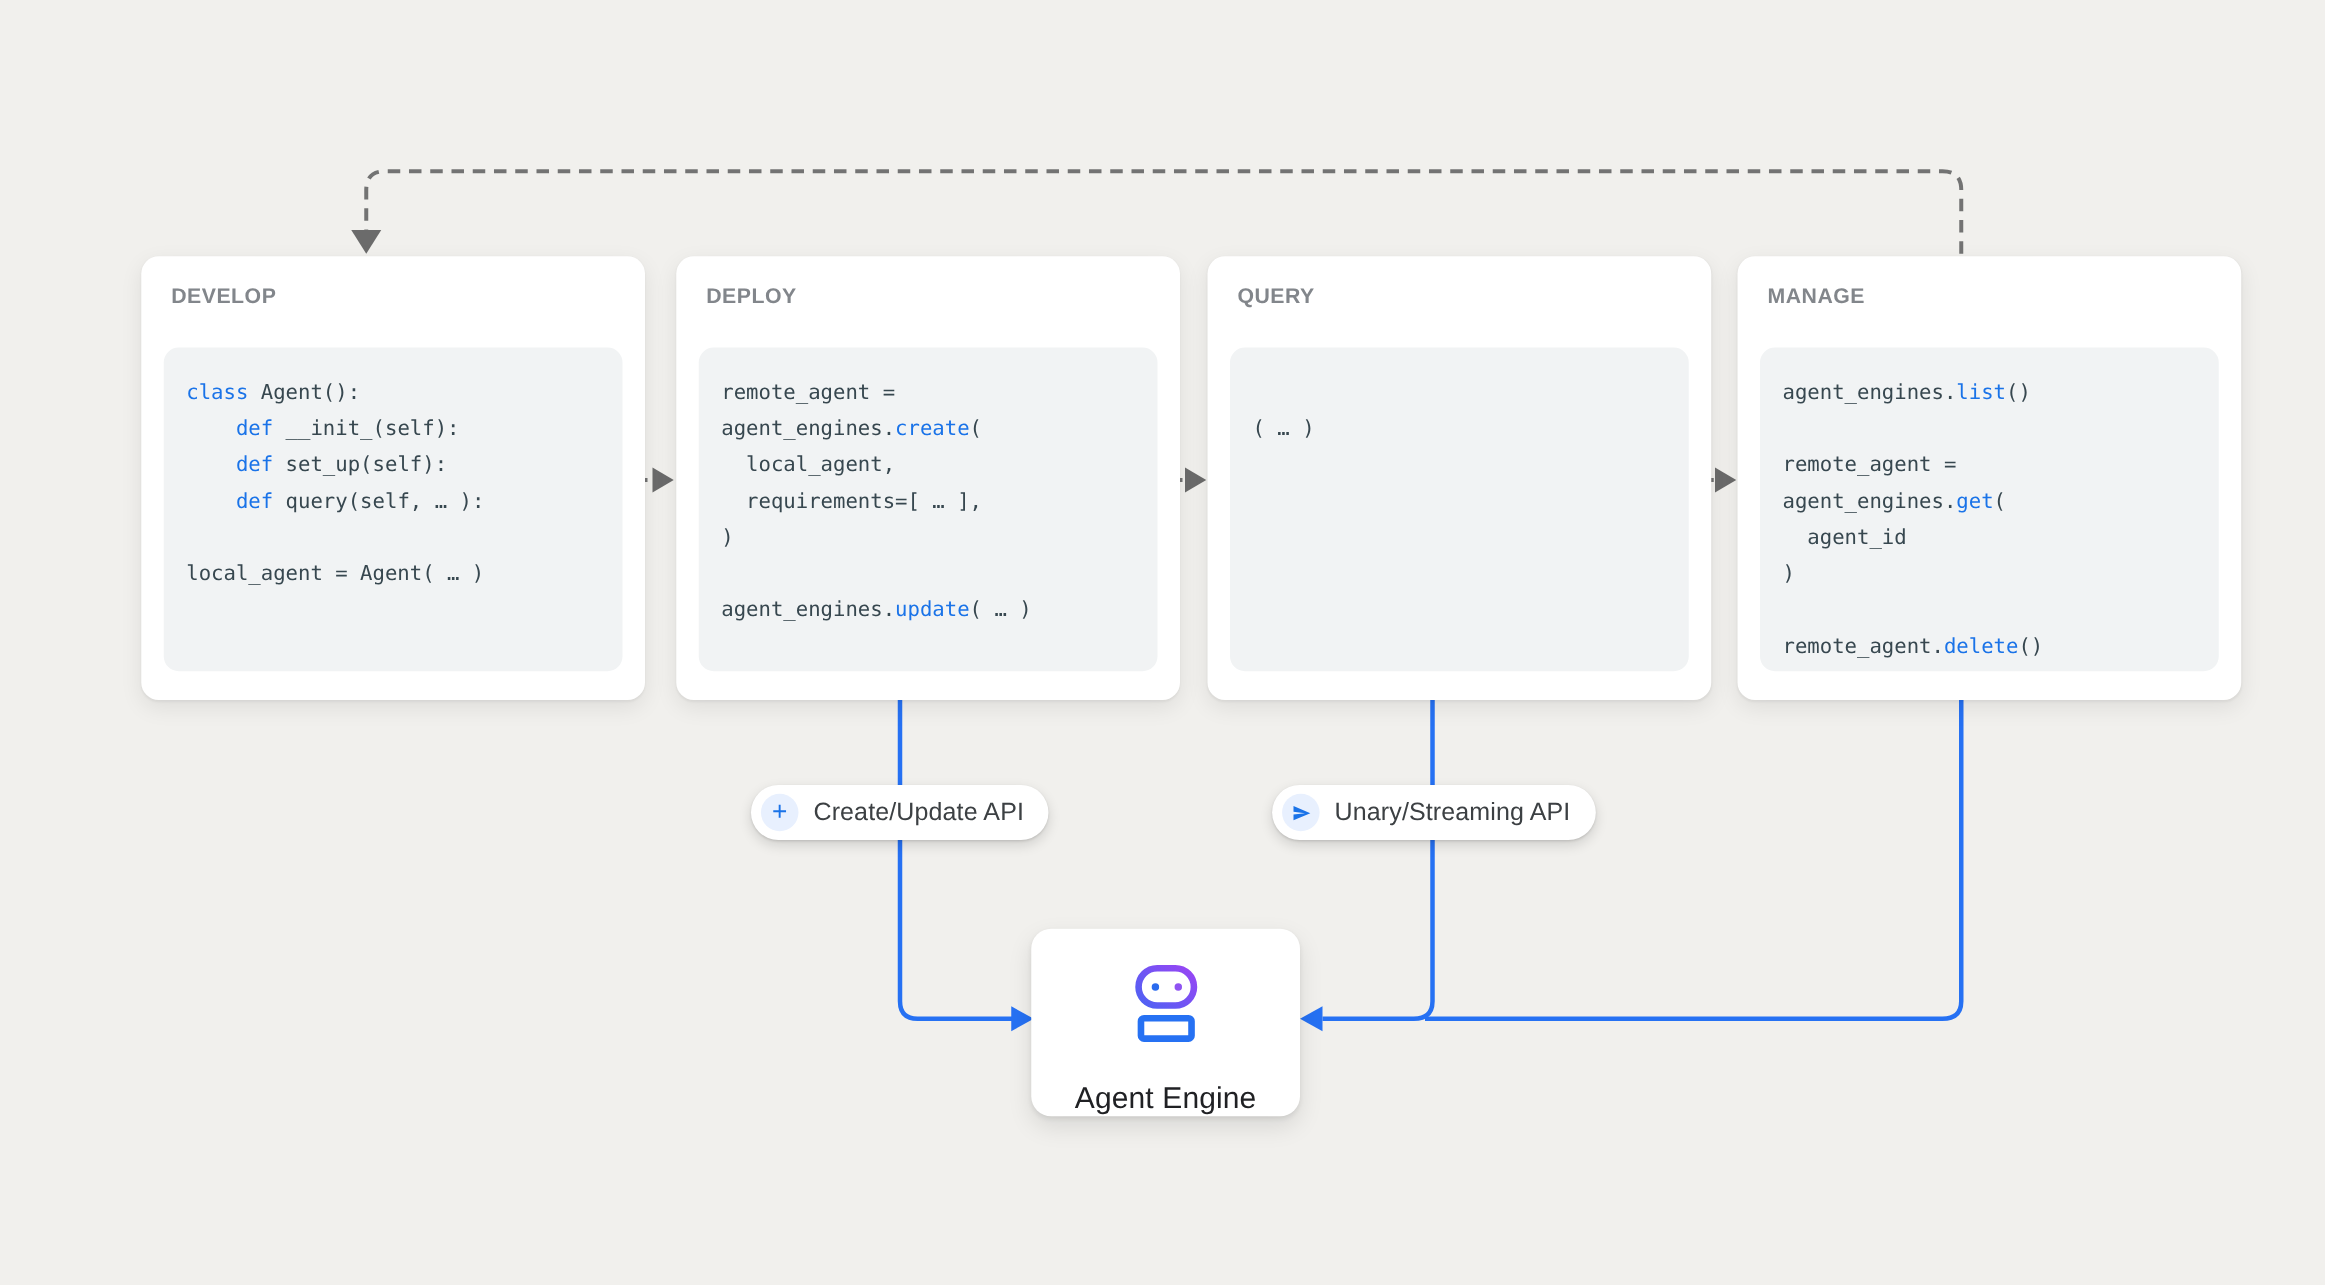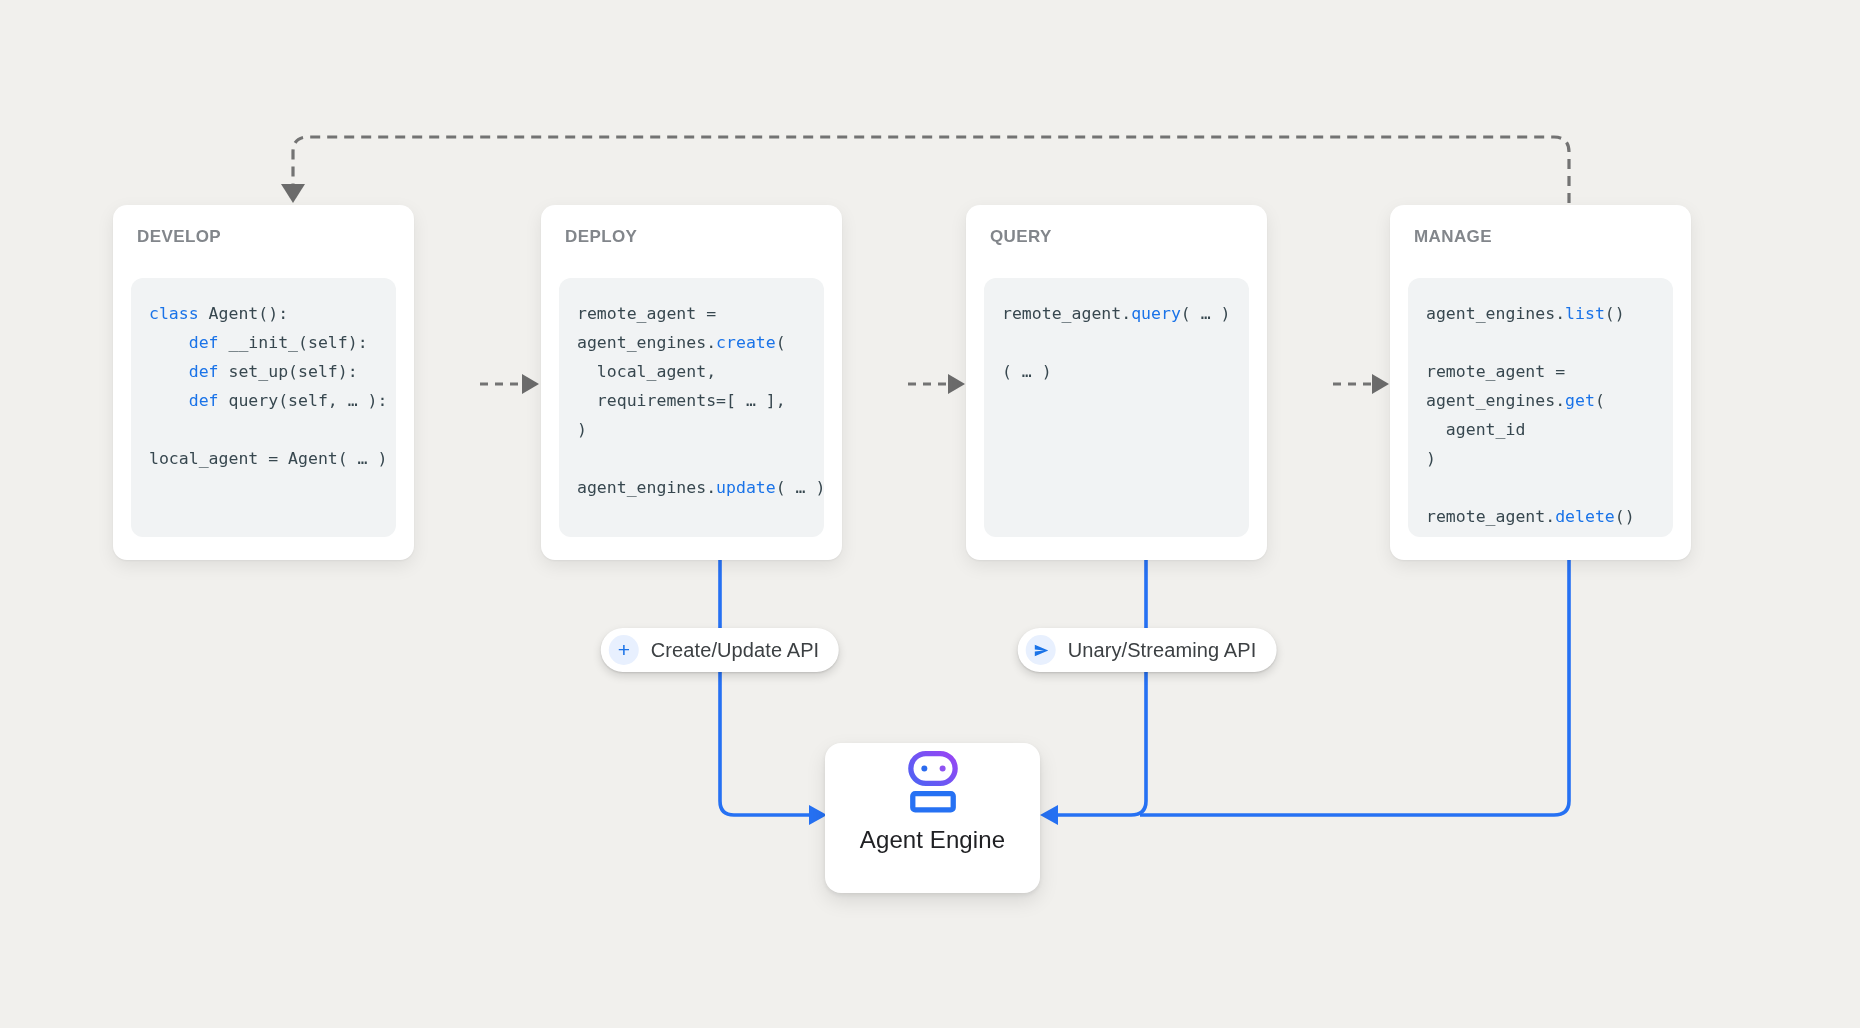--- a/index.html
+++ b/index.html
@@ -21,21 +21,21 @@
     width:1860px;height:1028px;
     background:var(--bg);
     font-family:"Liberation Sans", sans-serif;
     overflow:hidden;
   }
   .canvas{position:relative;width:1860px;height:1028px;}
   .wires{position:absolute;left:0;top:0;z-index:1;pointer-events:none;}
 
   
   .card{
-    position:absolute;top:205px;width:301px;height:355px;
+    position:absolute;top:205px;width:403px;height:355px;
     background:var(--card);border-radius:14px;z-index:2;
     box-shadow:0 1px 2px rgba(0,0,0,.05), 0 6px 18px rgba(0,0,0,.08);
   }
   #card-develop{left:113px;}
   #card-deploy{left:541px;padding-left:44px;}
   #card-query{left:966px;}
   #card-manage{left:1390px;}
   .card-title{
     position:absolute;top:22px;left:24px;margin:0;
     font-size:17px;font-weight:700;letter-spacing:.4px;
@@ -77,21 +77,22 @@
     margin-left:12px;font-size:20px;color:#3c4043;font-weight:400;
     letter-spacing:.1px;
   }
 
   
   .engine{
     position:absolute;left:825px;top:743px;width:215px;height:150px;z-index:3;
     background:#fff;border-radius:16px;
     box-shadow:0 2px 4px rgba(0,0,0,.08), 0 8px 20px rgba(0,0,0,.10);
     display:flex;flex-direction:column;align-items:center;
-    padding-top:7px;
+    padding-top:28px;
+    justify-content:space-between;
   }
   .engine-label{
     margin-top:12px;font-size:24px;color:#202124;font-weight:500;
     letter-spacing:.1px;
   }
 </style>
 </head>
 <body>
 
 <div class="canvas">
@@ -123,21 +124,21 @@
     <div class="code"><div><span class="kw">class</span><span class="t"> Agent():</span></div><div><span class="t">    </span><span class="kw">def</span><span class="t"> __init_(self):</span></div><div><span class="t">    </span><span class="kw">def</span><span class="t"> set_up(self):</span></div><div><span class="t">    </span><span class="kw">def</span><span class="t"> query(self, … ):</span></div><div>&nbsp;</div><div><span class="t">local_agent = Agent( … )</span></div></div>
   </section>
 
   <section class="card" id="card-deploy">
     <h2 class="card-title">DEPLOY</h2>
     <div class="code"><div><span class="t">remote_agent =</span></div><div><span class="t">agent_engines.</span><span class="kw">create</span><span class="t">(</span></div><div><span class="t">  local_agent,</span></div><div><span class="t">  requirements=[ … ],</span></div><div><span class="t">)</span></div><div>&nbsp;</div><div><span class="t">agent_engines.</span><span class="kw">update</span><span class="t">( … )</span></div></div>
   </section>
 
   <section class="card" id="card-query">
     <h2 class="card-title">QUERY</h2>
-    <div class="code"><div><span class="t">remote_agent.</span><span class="kw">query</span><span class="t">( … )</span></div><div>&nbsp;</div><div><span class="t">( … )</span></div></div>
+    <div class="code"><div>&nbsp;</div><div><span class="t">( … )</span></div></div>
   </section>
 
   <section class="card" id="card-manage">
     <h2 class="card-title">MANAGE</h2>
     <div class="code"><div><span class="t">agent_engines.</span><span class="kw">list</span><span class="t">()</span></div><div>&nbsp;</div><div><span class="t">remote_agent =</span></div><div><span class="t">agent_engines.</span><span class="kw">get</span><span class="t">(</span></div><div><span class="t">  agent_id</span></div><div><span class="t">)</span></div><div>&nbsp;</div><div><span class="t">remote_agent.</span><span class="kw">delete</span><span class="t">()</span></div></div>
   </section>
 
   <div class="pill" id="pill-create">
     <span class="pill-ic plus">+</span>
     <span class="pill-label">Create/Update API</span>

